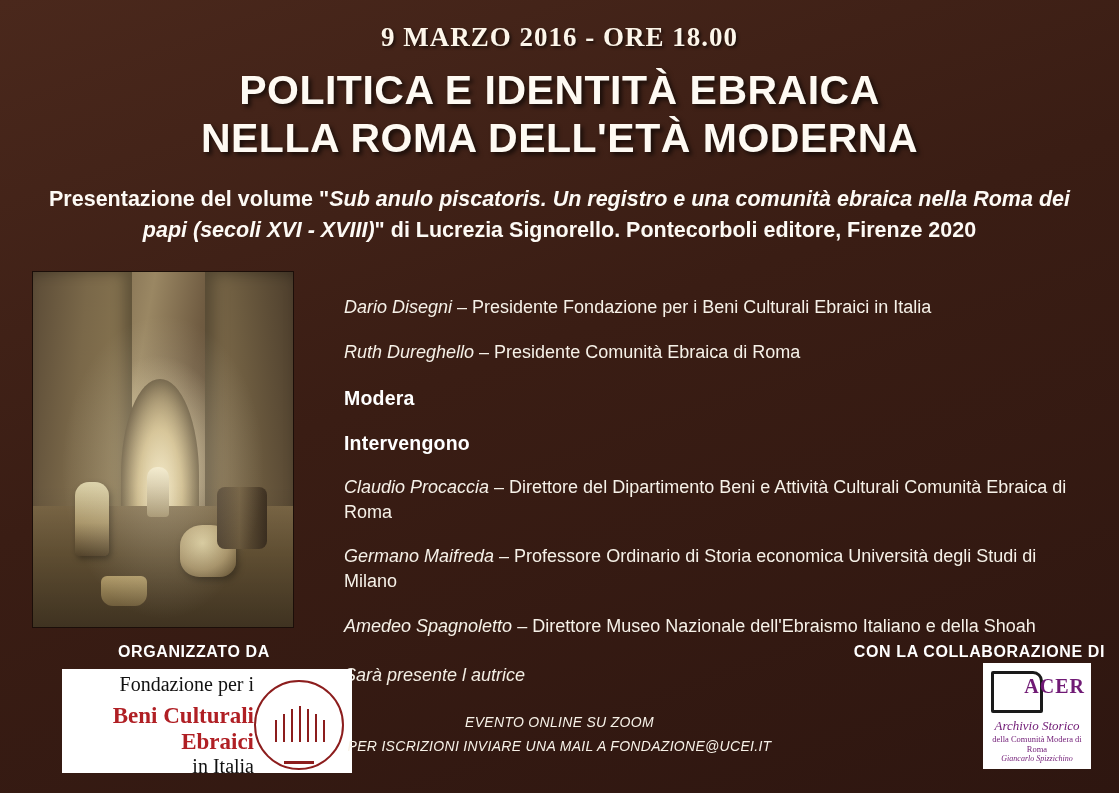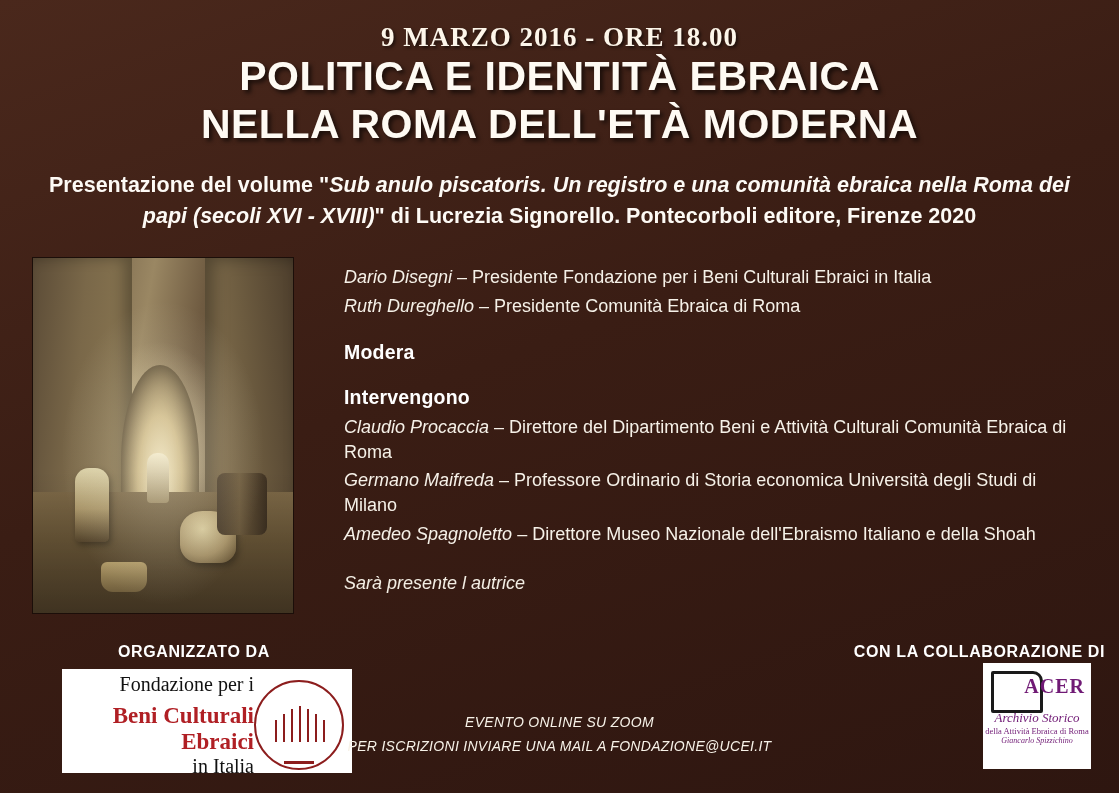--- a/index.html
+++ b/index.html
@@ -34,20 +34,21 @@
     color: #fdf6ea;
     text-shadow: 2px 2px 3px rgba(0,0,0,.55);
   }
   .main-title {
     text-align: center;
     font-family: "Liberation Sans", sans-serif;
     font-weight: bold;
     font-size: 41px;
     line-height: 1.16;
     letter-spacing: .5px;
+    margin-top: 14px;
     color: #fefaf3;
     text-shadow: 3px 3px 4px rgba(0,0,0,.6);
   }
   .subtitle {
     margin: 22px 48px 0 48px;
     text-align: center;
     font-size: 21.5px;
     line-height: 1.42;
     font-weight: bold;
     color: #fdfaf5;
@@ -142,21 +143,21 @@
     font-weight: bold;
     color: #ffffff;
     margin: 0 0 6px 0;
     letter-spacing: .2px;
   }
   .sec-block { margin-bottom: 22px; }
   .sec-block:last-child { margin-bottom: 0; }
   .entry {
     font-size: 18px;
     line-height: 1.38;
-    margin: 4px 0;
+    margin: 20px 0;
     color: #f6f1e8;
   }
   .entry .name {
     font-style: italic;
   }
   .note {
     font-size: 18px;
     font-style: italic;
     color: #f3eee4;
     margin-top: 26px;
@@ -240,21 +241,21 @@
     left: 8px; top: 8px;
     width: 46px; height: 36px;
     border: 3px solid #1a1a1a;
     border-radius: 2px 10px 2px 2px;
   }
   .coll-logo .acer {
     position: absolute;
     right: 6px; top: 12px;
     font-size: 20px; font-weight: bold; letter-spacing: 1px;
   }
-  .coll-logo .t1 { font-size: 13px; font-style: italic; }
+  .coll-logo .t1 { font-size: 13px; font-style: italic; margin-top: 8px; }
   .coll-logo .t2 { font-size: 8.5px; }
   .coll-logo .t3 { font-size: 8px; font-style: italic; }
 
   .zoom-info {
     position: absolute;
     left: 0; right: 0; bottom: 34px;
     text-align: center;
     font-size: 14px;
     font-style: italic;
     line-height: 1.7;
@@ -354,18 +355,18 @@
 
     <div class="zoom-info">
       <div>EVENTO ONLINE SU ZOOM</div>
       <div>PER ISCRIZIONI INVIARE UNA MAIL A FONDAZIONE@UCEI.IT</div>
     </div>
 
     <div class="coll-logo">
       <div class="book"></div>
       <div class="acer">ACER</div>
       <div class="t1">Archivio Storico</div>
-      <div class="t2">della Attività Ebraica di Roma</div>
+      <div class="t2">della Comunità Modera di Roma</div>
       <div class="t3">Giancarlo Spizzichino</div>
     </div>
 
   </div>
 </div>
 
 </body></html>

